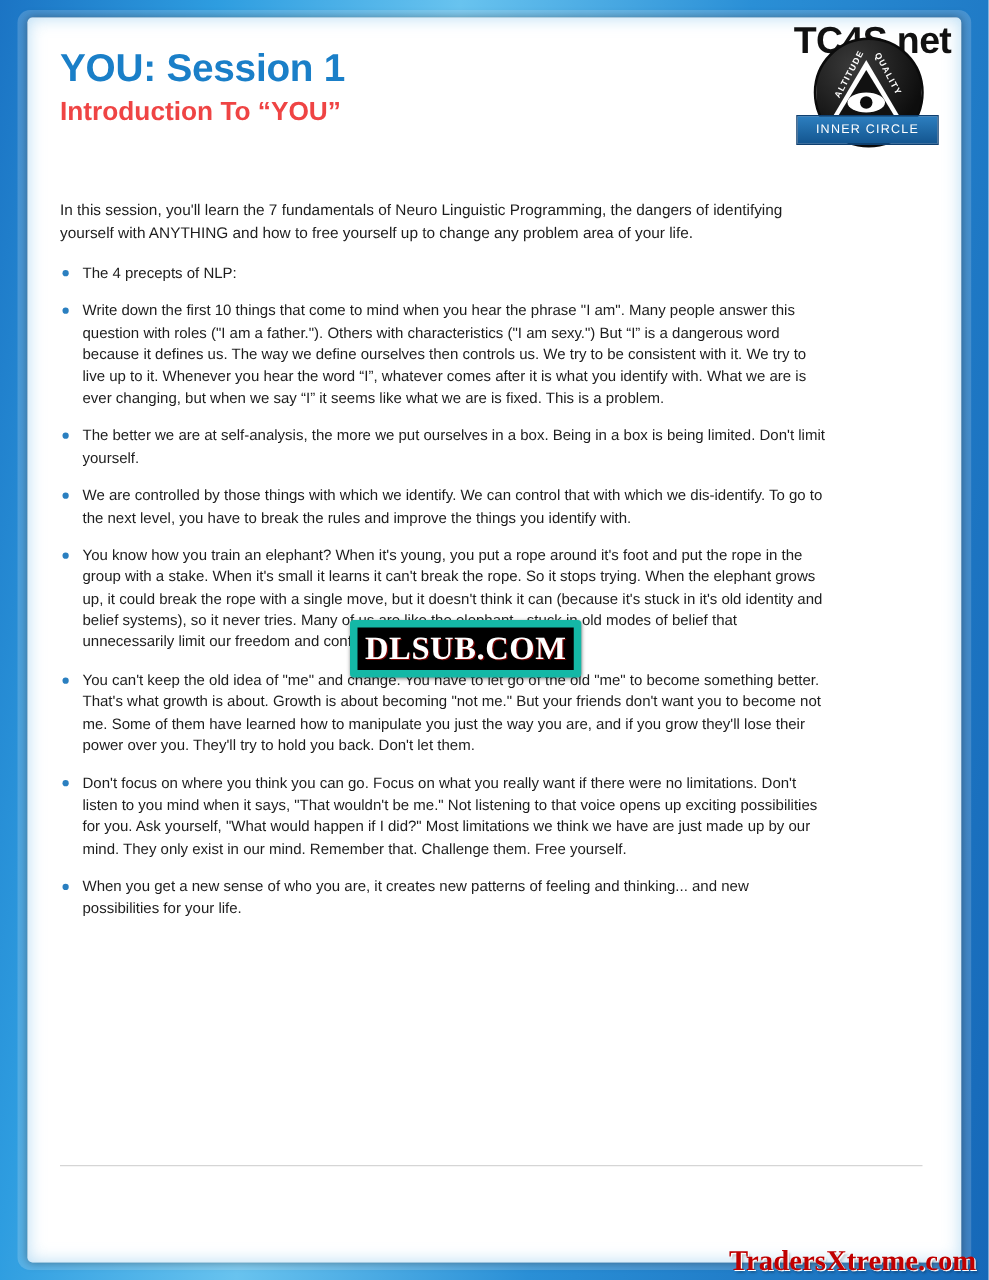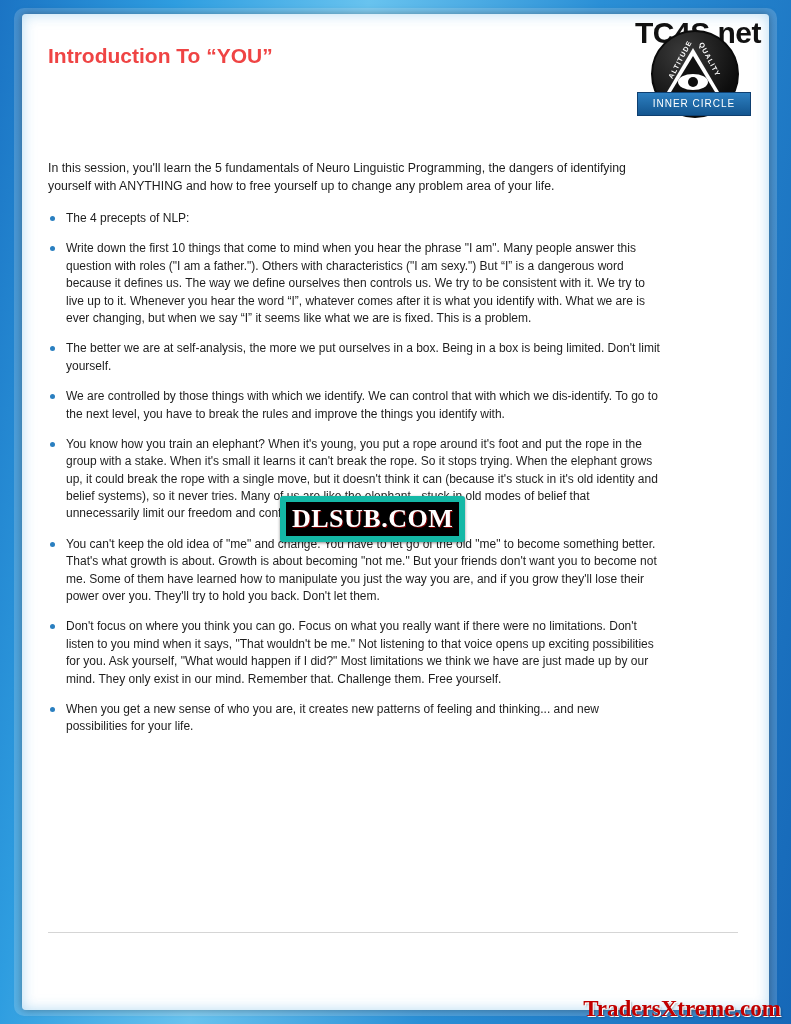--- a/index.html
+++ b/index.html
@@ -259,38 +259,39 @@
 </style>
 </head>
 <body>
 
 <div class="page-frame">
   <div class="frame-inner-shadow"></div>
 
   <div class="paper">
 
     <div class="doc-header">
+      <h1 class="title-main">YOU: Session 1</h1>
       <h2 class="title-sub">Introduction To “YOU”</h2>
     </div>
 
     <div class="brand-wordmark">TC4S.net</div>
     <div class="logo-badge">
       <div class="ring"></div>
       <div class="ring-text">
         <span class="l">ALTITUDE</span>
         <span class="r">QUALITY</span>
       </div>
       <div class="triangle"></div>
       <div class="triangle-in"></div>
       <div class="eye"></div>
       <div class="pupil"></div>
       <div class="banner">INNER CIRCLE</div>
     </div>
 
-    <p class="intro">In this session, you'll learn the 5 fundamentals of Neuro Linguistic Programming, the dangers of identifying yourself with ANYTHING and how to free yourself up to change any problem area of your life.</p>
+    <p class="intro">In this session, you'll learn the 7 fundamentals of Neuro Linguistic Programming, the dangers of identifying yourself with ANYTHING and how to free yourself up to change any problem area of your life.</p>
 
     <div class="content">
       <ul class="bullets">
         <li>
           <span>The 4 precepts of NLP:</span>
         </li>
         <li>Write down the first 10 things that come to mind when you hear the phrase "I am". Many people answer this question with roles ("I am a father."). Others with characteristics ("I am sexy.") But “I” is a dangerous word because it defines us. The way we define ourselves then controls us. We try to be consistent with it. We try to live up to it. Whenever you hear the word “I”, whatever comes after it is what you identify with. What we are is ever changing, but when we say “I” it seems like what we are is fixed. This is a problem.</li>
         <li>The better we are at self-analysis, the more we put ourselves in a box. Being in a box is being limited. Don't limit yourself.</li>
         <li>We are controlled by those things with which we identify. We can control that with which we dis-identify. To go to the next level, you have to break the rules and improve the things you identify with.</li>
         <li>You know how you train an elephant? When it's young, you put a rope around it's foot and put the rope in the group with a stake. When it's small it learns it can't break the rope. So it stops trying. When the elephant grows up, it could break the rope with a single move, but it doesn't think it can (because it's stuck in it's old identity and belief systems), so it never tries. Many of us are like the elephant - stuck in old modes of belief that unnecessarily limit our freedom and confidence.</li>

